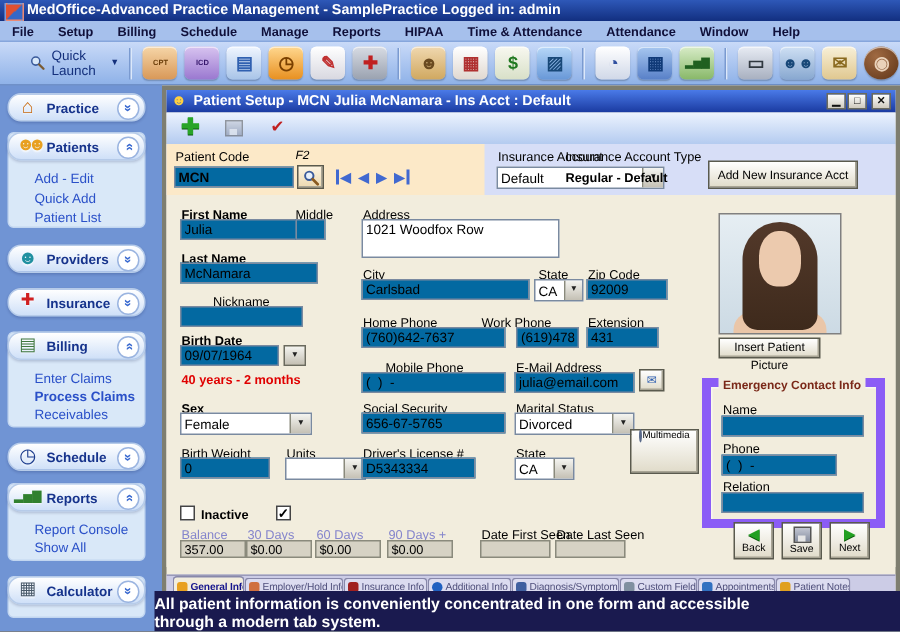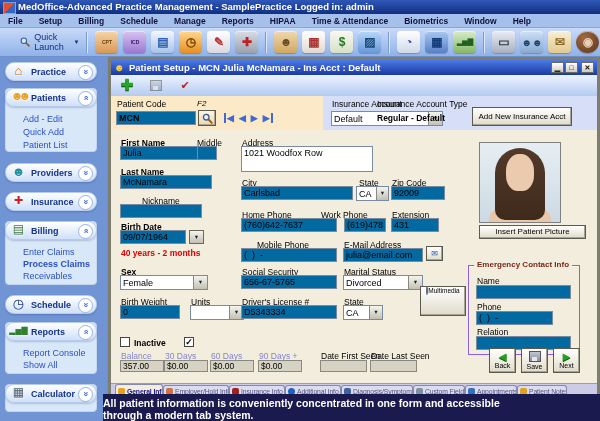--- a/index.html
+++ b/index.html
@@ -63,21 +63,21 @@
          box-shadow:inset -1px -1px 0 #a8a494;font-size:8px;text-align:center;color:#000;cursor:default;}
   .cb{position:absolute;width:10px;height:10px;background:#fff;border:1px solid #444;box-sizing:border-box;
       font-size:9px;line-height:8px;text-align:center;font-weight:bold;color:#000;}
   .cb.checked::after{content:"✓";}
   .navarrows{position:absolute;display:flex;gap:5px;align-items:center;color:#4169d0;font-size:9px;font-weight:bold;}
   .navarrows .first{border-left:2px solid #4169d0;padding-left:1px;}
   .navarrows .last{border-right:2px solid #4169d0;padding-right:1px;}
   .formarea{position:absolute;left:0;top:70px;right:0;height:248px;background:#f2eddd;}
   .agetext{position:absolute;font-size:8.5px;color:#e00000;font-weight:bold;white-space:nowrap;}
   .aglbl{position:absolute;font-size:8.5px;color:#8585cc;white-space:nowrap;}
-  .group{position:absolute;border:1px solid #8b5cf6;box-shadow:inset 1px 1px 0 #fff8;margin-top:13px;}
+  .group{position:absolute;border:6px solid #8b5cf6;box-shadow:inset 1px 1px 0 #fff8;}
   .legend{position:absolute;top:-6px;left:5px;background:#f2eddd;padding:0 3px;font-size:8px;font-weight:bold;color:#7a2818;white-space:nowrap;}
   .photo{position:absolute;background:linear-gradient(#e6eef3,#ccdae4);border:1px solid #808080;overflow:hidden;}
   .shoulders{position:absolute;left:9px;bottom:-2px;width:62px;height:16px;background:#eac6a8;border-radius:12px 12px 0 0;}
   .hair{position:absolute;left:15px;top:5px;width:50px;height:72px;background:linear-gradient(#53392a,#3e2a1c);border-radius:25px 25px 10px 10px;}
   .face{position:absolute;left:26px;top:11px;width:28px;height:37px;background:#eccaae;border-radius:46% 46% 42% 42%;}
   .navbtn{display:flex;flex-direction:column;align-items:center;justify-content:center;gap:1px;font-size:7px;line-height:7px;}
   .garrow{font-size:10px;line-height:9px;color:#22a022;text-shadow:0 1px 0 #085008;}
   .disk{width:10px;height:9px;background:linear-gradient(#c2c6d2,#868ea0);border:1px solid #555;position:relative;}
   .disk::after{content:"";position:absolute;left:2px;bottom:0;width:5px;height:4px;background:#e6e6e6;}
   .tabs{position:absolute;left:0;bottom:0;right:0;height:13px;background:#ccccE6;border-top:1px solid #9a9ab8;
@@ -104,21 +104,21 @@
 
   <div class="menubar">
     <span>File</span>
     <span>Setup</span>
     <span>Billing</span>
     <span>Schedule</span>
     <span>Manage</span>
     <span>Reports</span>
     <span>HIPAA</span>
     <span>Time &amp; Attendance</span>
-    <span>Biometrics</span>
+    <span>Attendance</span>
     <span>Window</span>
     <span>Help</span>
   </div>
 
   <div class="toolbar">
     <div class="ql">
       <svg width="16" height="16" viewBox="0 0 16 16">
         <circle cx="6" cy="6" r="4.2" fill="#d8e8fa" stroke="#3a5a9a" stroke-width="1.6"></circle>
         <line x1="9.5" y1="9.5" x2="14" y2="14" stroke="#7a5a30" stroke-width="2.4" stroke-linecap="round"></line>
       </svg>
@@ -346,38 +346,38 @@
 
       <span class="lbl" style="left:131px;top:137px;">Social Security</span>
       <input class="inp" style="left: 130px; top: 145px; width: 96px;" value="656-67-5765">
       <span class="lbl" style="left:233px;top:137px;">Marital Status</span>
       <div class="seldiv" style="left:232px;top:145px;width:80px;">
         <span>Divorced</span>
         <span class="dd">▼</span>
       </div>
 
       <span class="lbl" style="left:131px;top:167px;">Driver's License #</span>
-      <input class="inp" style="left: 130px; top: 175px; width: 96px;" value="D5343334">
+      <input class="inp" style="left: 130px; top: 175px; width: 76px;" value="D5343334">
       <span class="lbl" style="left:233px;top:167px;">State</span>
       <div class="seldiv" style="left:232px;top:175px;width:40px;">
         <span>CA</span>
         <span class="dd" style="width:12px;">▼</span>
       </div>
 
       <span class="xpbtn" style="left:309px;top:156px;width:46px;height:30px;font-size:6.5px;">
         <span class="mmcd"></span>
         <span>Multimedia</span>
       </span>
 
       <div class="photo" style="left:368px;top:12px;width:80px;height:79px;">
         <div class="shoulders"></div>
         <div class="hair"></div>
         <div class="face"></div>
       </div>
-      <span class="xpbtn" style="left:368px;top:95px;width:107px;height:14px;line-height:12px;">Insert Patient Picture</span>
+      <span class="xpbtn" style="left:368px;top:95px;width:68px;height:14px;line-height:12px;">Insert Patient Picture</span>
 
       <div class="group" style="left:357px;top:122px;width:110px;height:88px;">
         <span class="legend">Emergency Contact Info</span>
         <span class="lbl" style="left:8px;top:10px;">Name</span>
         <input class="inp" style="left: 7px; top: 19px; width: 95px;" value="">
         <span class="lbl" style="left:8px;top:36px;">Phone</span>
         <input class="inp" style="left: 7px; top: 45px; width: 77px;" value="(  )  -">
         <span class="lbl" style="left:8px;top:61px;">Relation</span>
         <input class="inp" style="left: 7px; top: 70px; width: 95px;" value="">
       </div>

